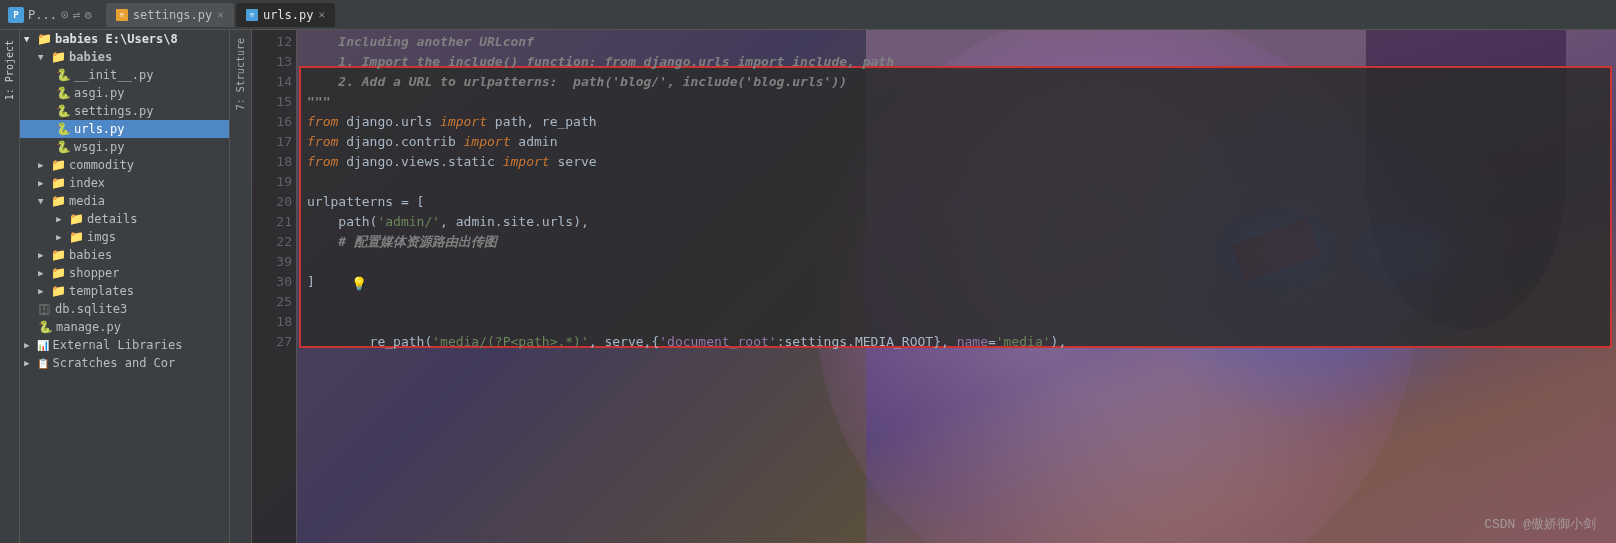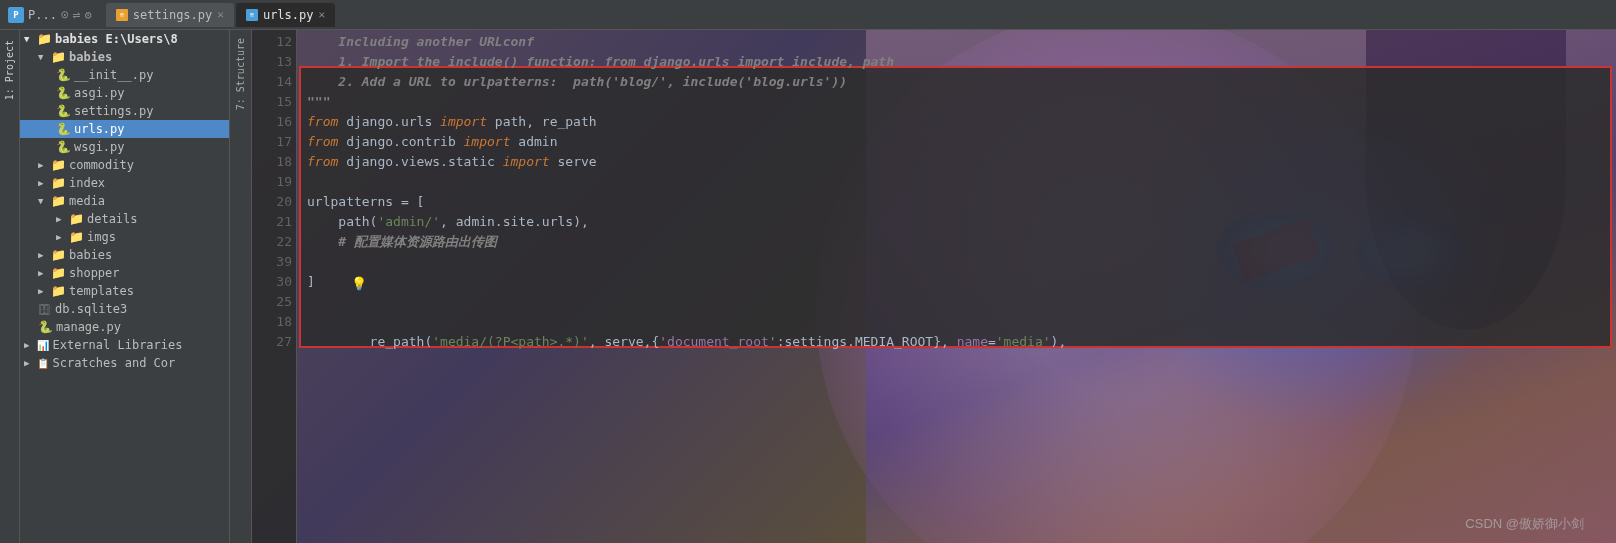--- a/index.html
+++ b/index.html
@@ -205,25 +205,25 @@
     
     .kw { color: #cc7832; font-style: italic; }
     .str { color: #6a8759; }
     .cmt { color: #808080; font-style: italic; font-weight: bold; }
     .key { color: #9876aa; }
 
     
     .watermark {
       position: absolute;
       bottom: 10px;
-      right: 32px;
+      right: 20px;
       color: rgba(180, 180, 180, 0.7);
       font-size: 13px;
       z-index: 10;
-      font-family: Liberation Sans, sans-serif;
+      font-family: Liberation Mono, monospace;
     }
 
     
     .comment-line {
       color: #808080;
       font-style: italic;
     }
   </style>
 </head>
 <body>

